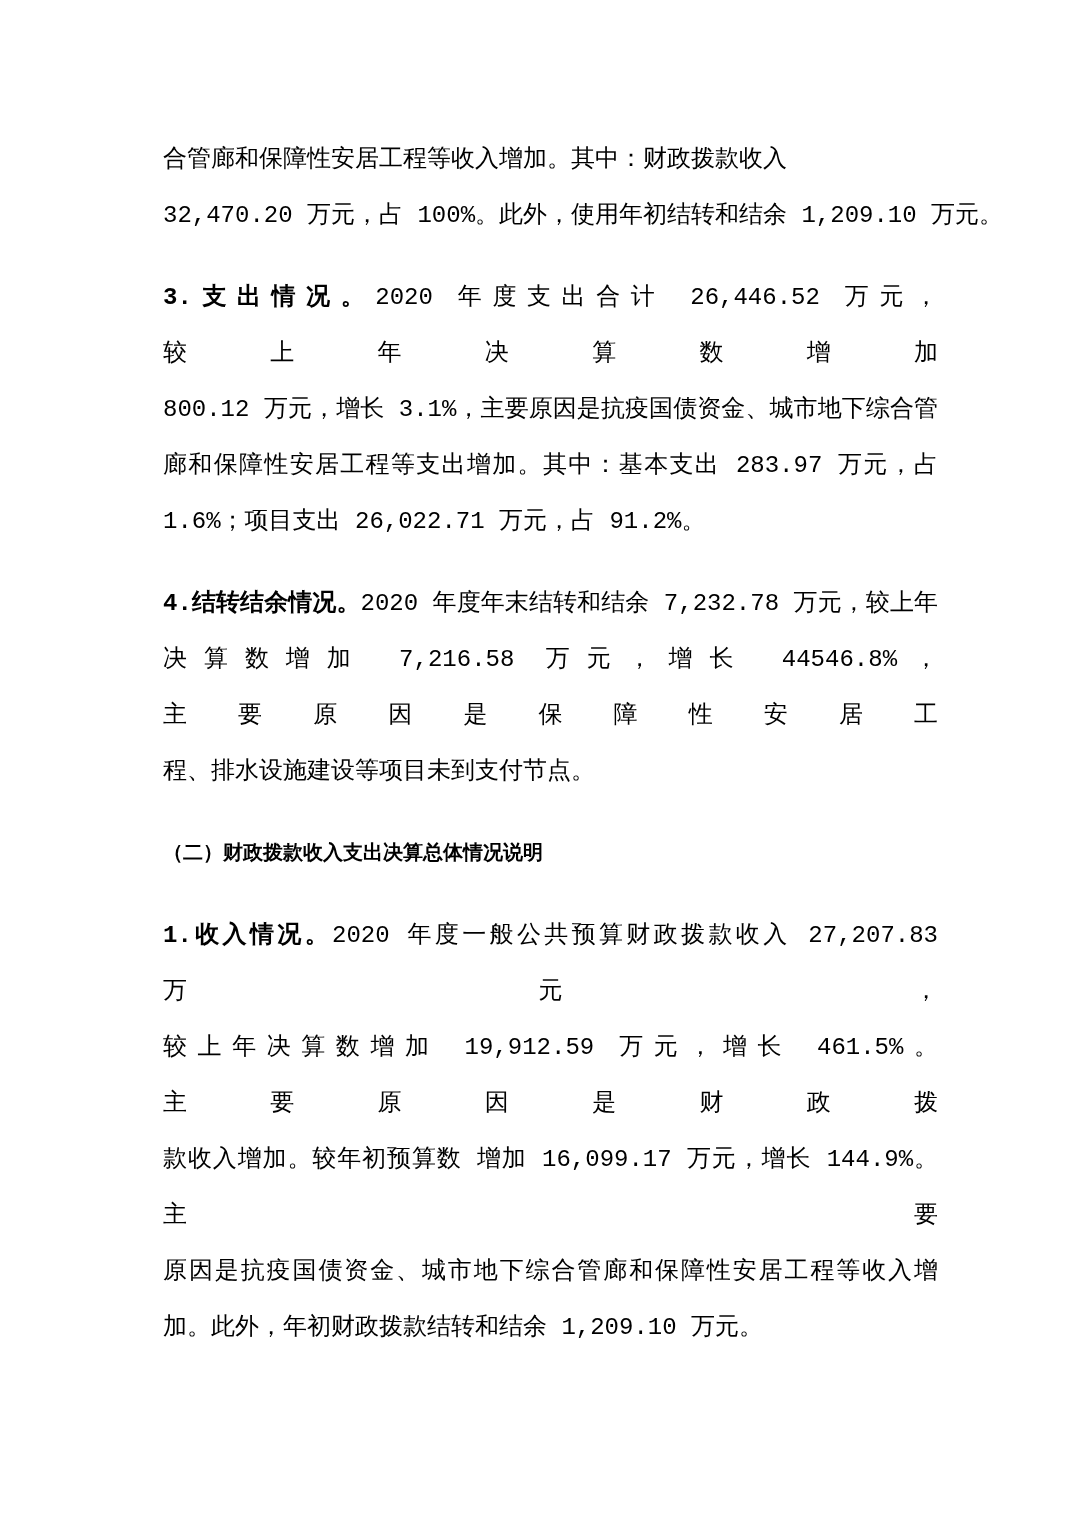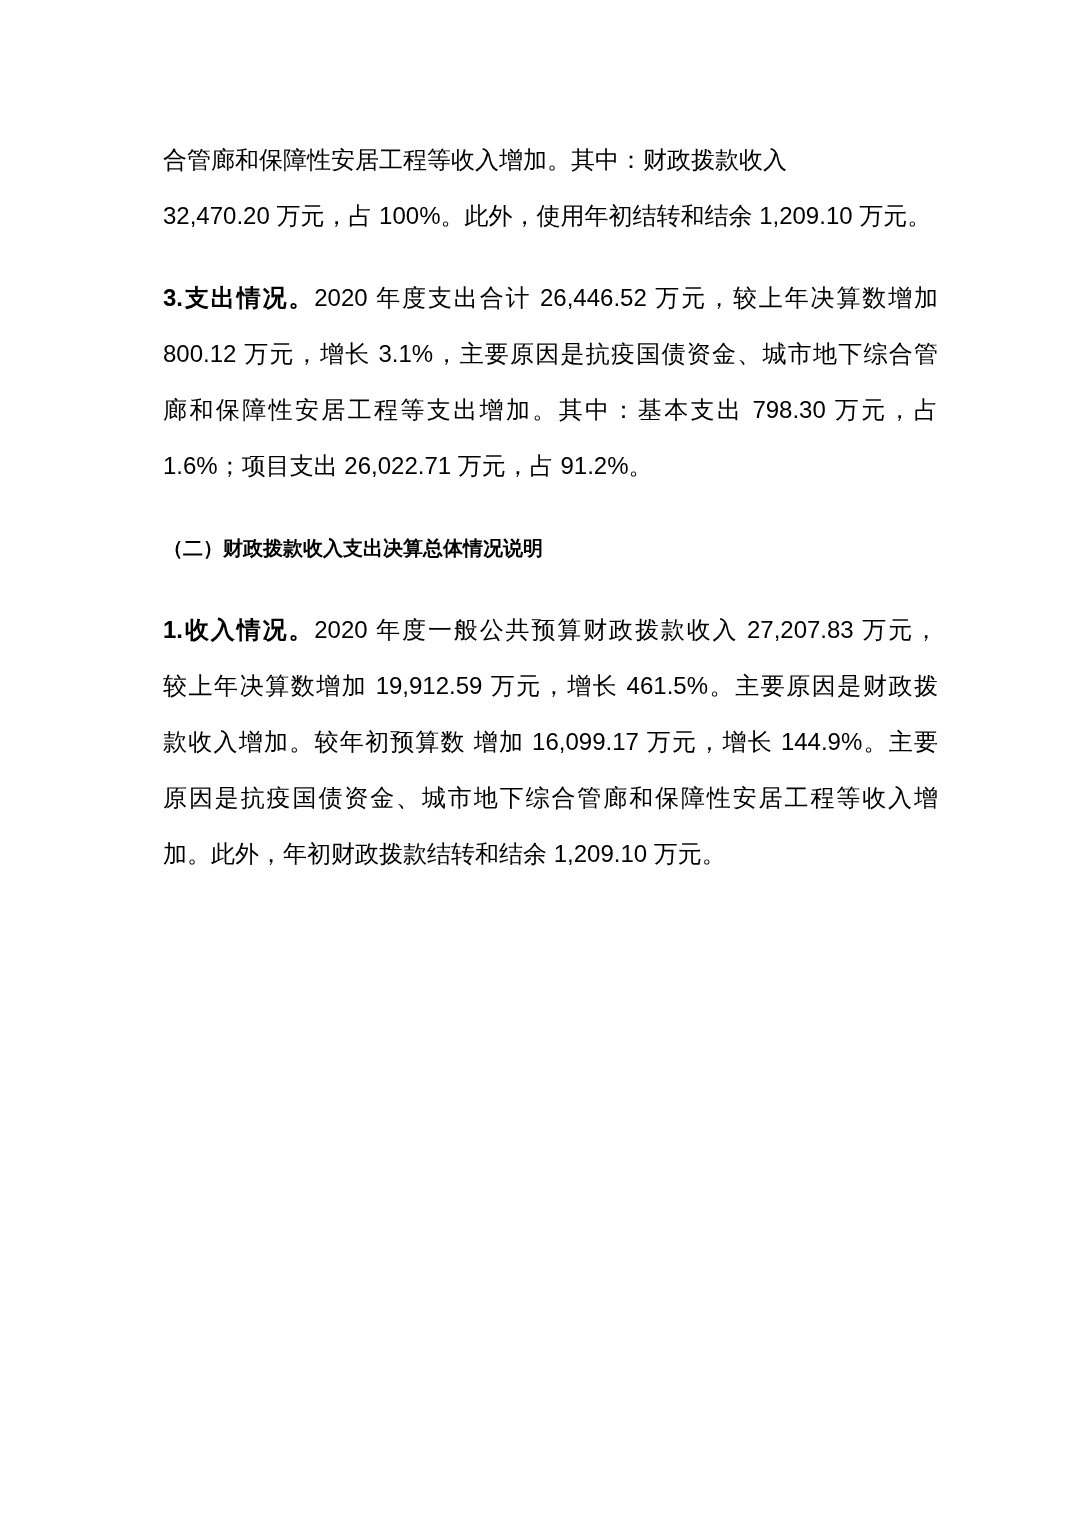--- a/index.html
+++ b/index.html
@@ -2,21 +2,21 @@
 <html><head>
 <meta charset="utf-8">
 <style>
   html, body { margin: 0; padding: 0; background: #ffffff; }
   .page {
     position: relative;
     width: 1074px;
     height: 1520px;
     background: #ffffff;
     color: #000000;
-    font-family: Liberation Sans, sans-serif;
+    font-family: Liberation Mono, monospace;
     overflow: hidden;
   }
   .content {
     position: absolute;
     left: 163px;
     top: 132px;
     width: 775px;
   }
   .blk { margin: 0; padding: 0; }
   .blk + .blk { margin-top: 26px; }
@@ -46,24 +46,29 @@
   <div class="content">
 
     <div class="blk">
       <div class="ln nw"><span>合管廊和保障性安居工程等收入增加。其中：财政拨款收入</span></div>
       <div class="ln nw"><span>32,470.20 万元，占 100%。此外，使用年初结转和结余 1,209.10 万元。</span></div>
     </div>
 
     <div class="blk">
       <div class="ln j"><span class="bp">3.支出情况。</span><span>2020 年度支出合计 26,446.52 万元，较上年决算数增加</span></div>
       <div class="ln j"><span>800.12 万元，增长 3.1%，主要原因是抗疫国债资金、城市地下综合管</span></div>
-      <div class="ln j"><span>廊和保障性安居工程等支出增加。其中：基本支出 798.30 万元，占</span></div>
+      <div class="ln j"><span>廊和保障性安居工程等支出增加。其中：基本支出 283.97 万元，占</span></div>
       <div class="ln nw"><span>1.6%；项目支出 26,022.71 万元，占 91.2%。</span></div>
     </div>
 
+    <div class="blk">
+      <div class="ln j"><span class="bp">4.结转结余情况。</span><span>2020 年度年末结转和结余 7,232.78 万元，较上年</span></div>
+      <div class="ln j"><span>决算数增加 7,216.58 万元，增长 44546.8%，主要原因是保障性安居工</span></div>
+      <div class="ln nw"><span>程、排水设施建设等项目未到支付节点。</span></div>
+    </div>
 
     <div class="blk hd">
       <div class="ln"><span>（二）财政拨款收入支出决算总体情况说明</span></div>
     </div>
 
 
 
     <div class="blk">
       <div class="ln j"><span class="bp">1.收入情况。</span><span>2020 年度一般公共预算财政拨款收入 27,207.83 万元，</span></div>
       <div class="ln j"><span>较上年决算数增加 19,912.59 万元，增长 461.5%。主要原因是财政拨</span></div>

